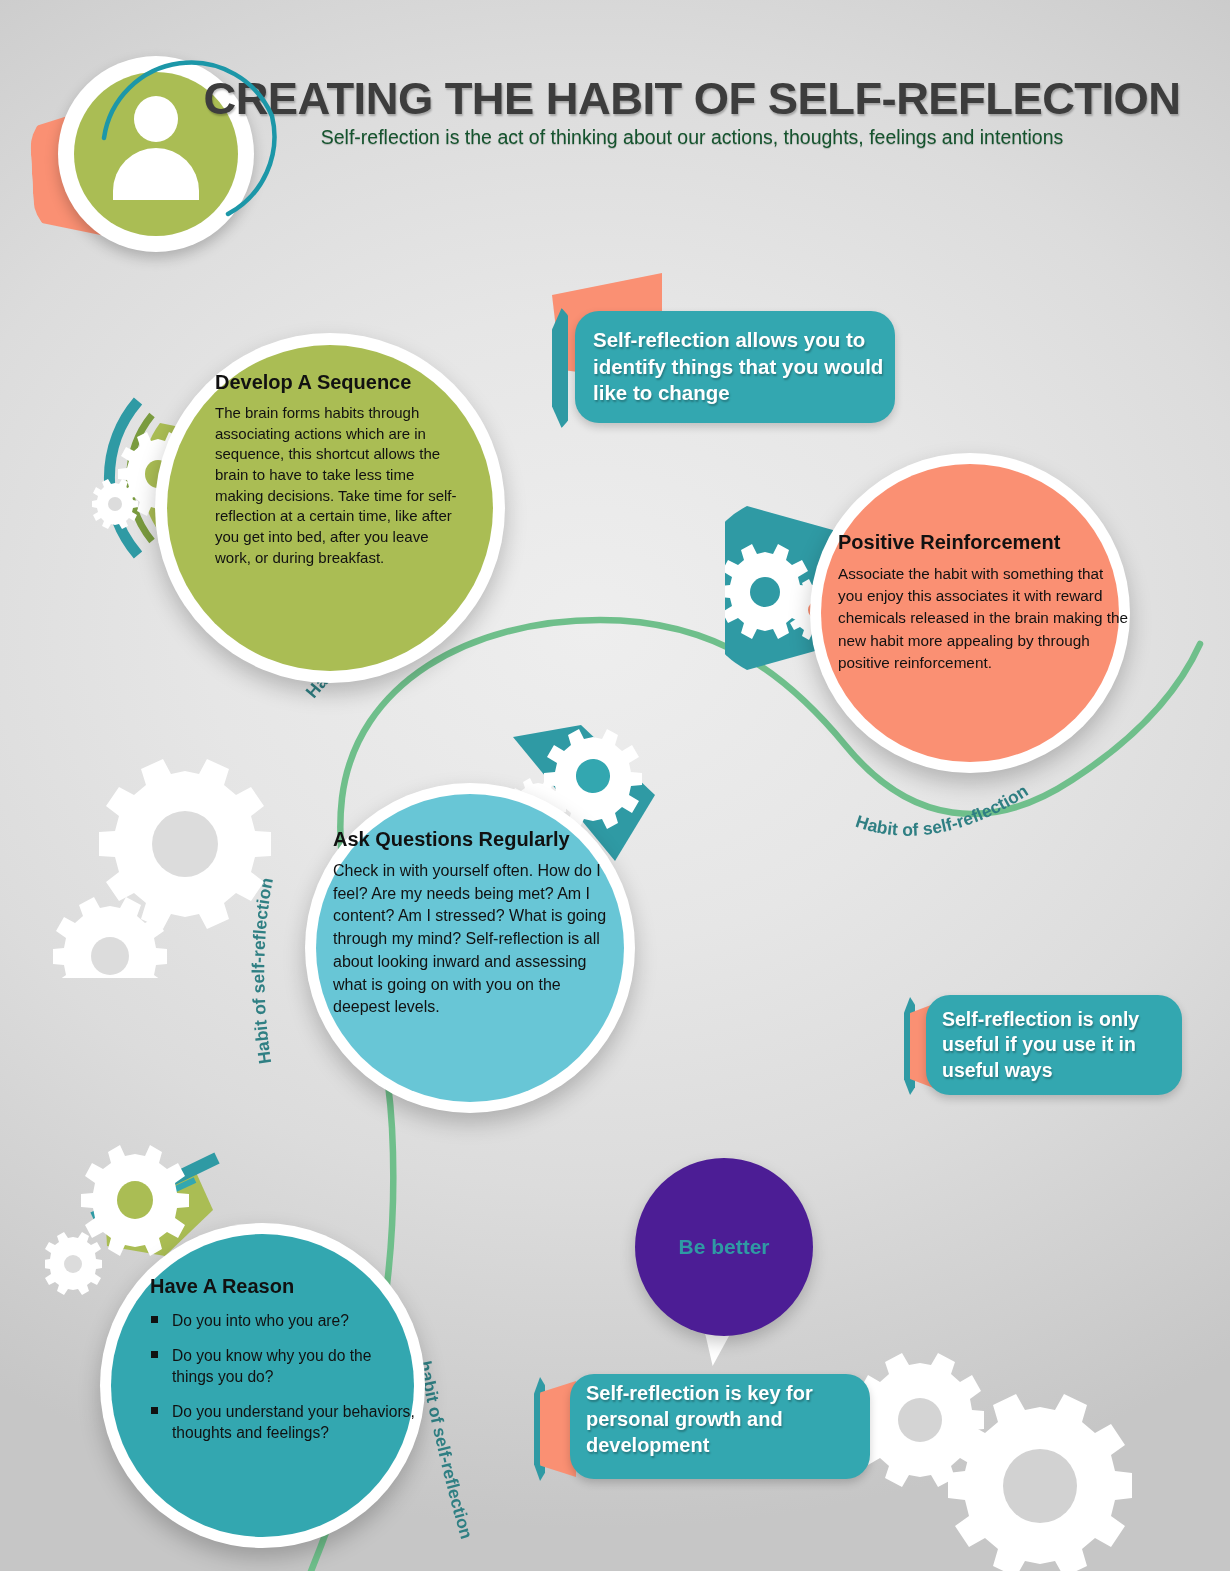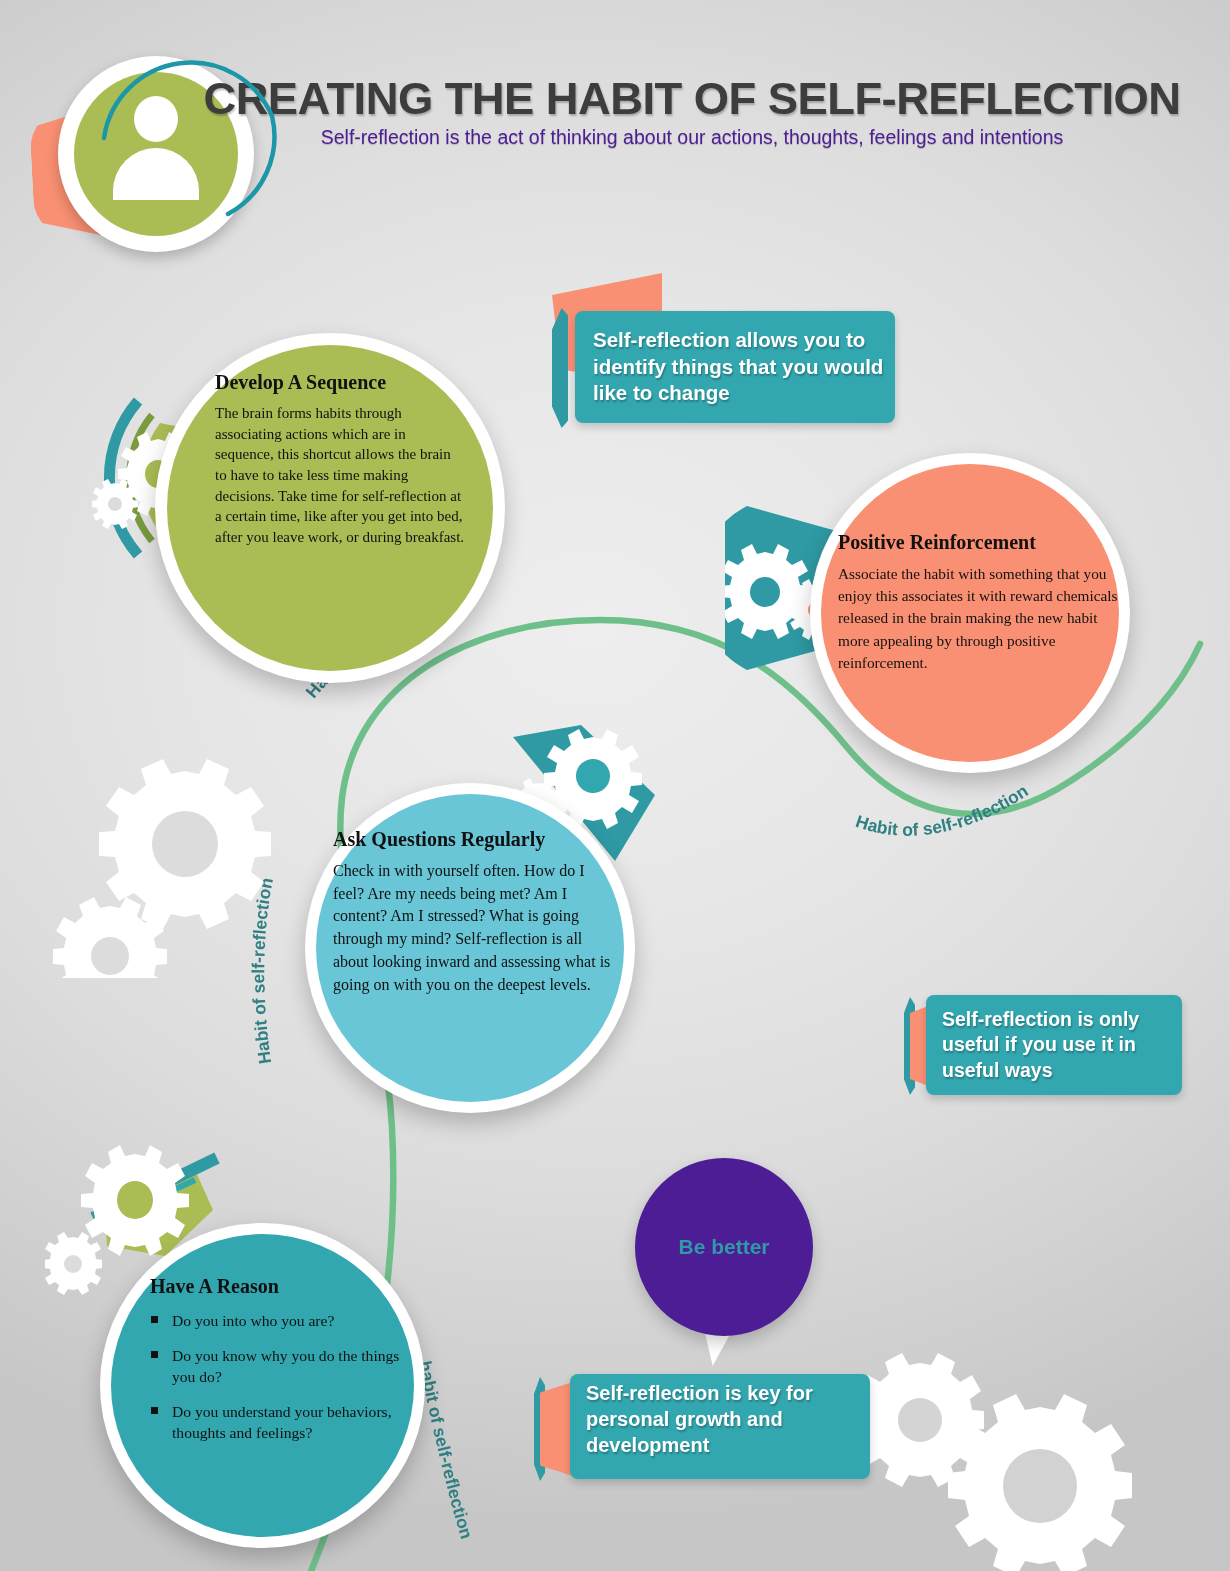--- a/index.html
+++ b/index.html
@@ -45,36 +45,36 @@
     left:172px;top:46px;width:1040px;
     font-size:44px;font-weight:bold;letter-spacing:-0.5px;
     color:#3d3d3d;text-align:center;
     font-family:"Liberation Sans", sans-serif;
     text-shadow:1px 2px 2px rgba(0,0,0,.25);
     white-space:nowrap;
     transform:scaleX(1.03);transform-origin:center;
   }
   #page-subtitle{
     left:172px;top:98px;width:1040px;text-align:center;
-    font-size:19.5px;color:#4c1d95;
+    font-size:19.5px;color:#14532d;
     text-shadow:0px 1px 1px rgba(0,0,0,.2);
     white-space:nowrap;
   }
 
   
   #flow-path{left:0;top:0;width:1230px;height:1571px;pointer-events:none;}
 
   
   .path-label{font-size:17.5px;font-weight:bold;fill:#2f7f83;}
 
   
   .bubble{position:absolute;border-radius:50%;background:#ffffff;
     box-shadow:0 10px 22px rgba(0,0,0,.22);}
   .bubble .inner{position:absolute;border-radius:50%;overflow:hidden;}
-  .bubble .content{position:absolute;font-family:Liberation Serif, serif;}
+  .bubble .content{position:absolute;}
   .bub-title{font-weight:bold;color:#111;}
   .bub-body{color:#111;}
 
   #bubble-sequence{left:155px;top:305px;width:350px;height:350px;}
   #bubble-sequence .inner{left:12px;top:12px;width:326px;height:326px;background:#aabd54;}
   #bubble-sequence .content{left:60px;top:38px;width:250px;}
   #bubble-sequence .bub-title{font-size:20px;margin-bottom:9px;}
   #bubble-sequence .bub-body{font-size:15px;line-height:1.38;}
 
   #bubble-positive{left:810px;top:425px;width:320px;height:320px;}
@@ -95,21 +95,21 @@
   #bubble-reason .bub-title{font-size:20px;margin-bottom:12px;}
   #bubble-reason ul{margin:0;padding:0 0 0 22px;list-style:none;}
   #bubble-reason li{font-size:15.6px;line-height:1.35;margin-bottom:14px;position:relative;color:#111;}
   #bubble-reason li:before{
     content:"";position:absolute;left:-21px;top:6px;width:7px;height:7px;background:#111;
   }
 
   
   .callout{position:absolute;}
   .callout .box{
-    position:absolute;background:#33a7b0;border-radius:8px;
+    position:absolute;background:#33a7b0;border-radius:24px;
     box-shadow:0 4px 9px rgba(0,0,0,.18);
     color:#fff;font-weight:bold;
     text-shadow:1px 2px 2px rgba(0,0,0,.28);
     display:flex;align-items:center;
   }
   .callout .box span{display:block;width:100%;}
   .callout .wedge-salmon{position:absolute;background:#fa9073;}
   .callout .wedge-teal{position:absolute;background:#2f9aa4;}
 
   #callout-identify{left:540px;top:240px;width:380px;height:170px;}

